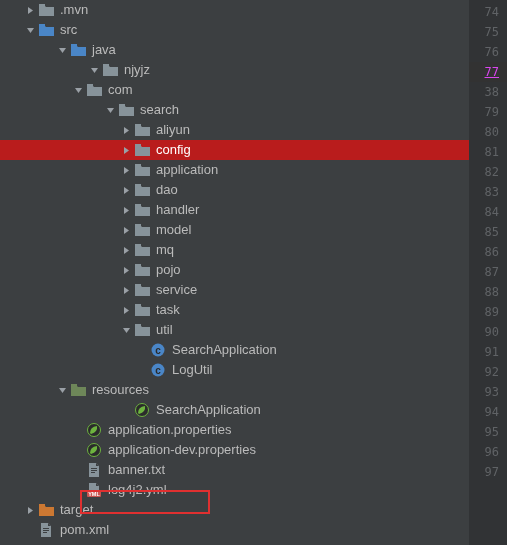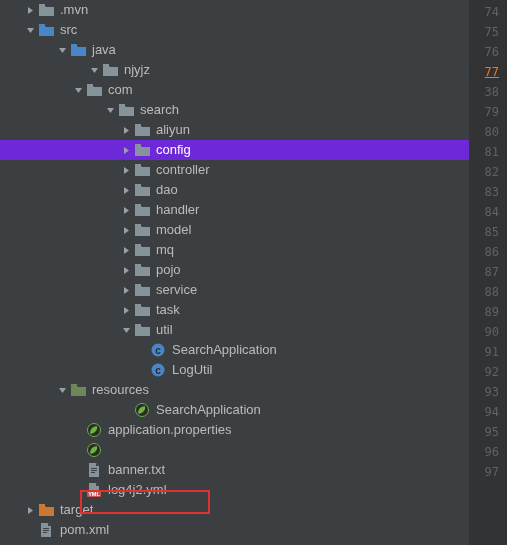--- a/index.html
+++ b/index.html
@@ -27,31 +27,31 @@
     height: 20px;
     line-height: 20px;
     text-align: right;
     padding-right: 8px;
     color: #606366;
     font-size: 12px;
     font-family: Consolas, monospace;
   }
   .gutter-num.current {
     background: #323232;
-    color: #f97316;
+    color: #d946ef;
     text-decoration: underline;
   }
   .row {
     height: 20px;
     display: flex;
     align-items: center;
     white-space: nowrap;
   }
   .row.selected {
-    background: #6d28d9;
+    background: #b91c1c;
     color: #ffffff;
   }
   .highlight-box {
     position: absolute;
     border: 2px solid #e03030;
     pointer-events: none;
   }
   .indent { display: inline-block; }
   .arrow {
     width: 12px;
@@ -213,21 +213,21 @@
         <svg width="9" height="9" viewBox="0 0 9 9">
           <path fill="#9aa0a6" d="M2 1 L7 4.5 L2 8 Z"></path>
         </svg>
       </span>
       <span class="icon">
         <svg width="15" height="12" viewBox="0 0 15 12">
           <path class="folder-gray" d="M0 1 L5 1 L7 3 L15 3 L15 12 L0 12 Z"></path>
           <rect class="folder-gray" x="0" y="0" width="6" height="3"></rect>
         </svg>
       </span>
-      <span class="label">controller</span>
+      <span class="label">application</span>
     </div>
     <div class="row">
       <span class="indent" style="width: 120px;"></span>
       <span class="arrow">
         <svg width="9" height="9" viewBox="0 0 9 9">
           <path fill="#9aa0a6" d="M2 1 L7 4.5 L2 8 Z"></path>
         </svg>
       </span>
       <span class="icon">
         <svg width="15" height="12" viewBox="0 0 15 12">
@@ -403,20 +403,21 @@
     </div>
     <div class="row">
       <span class="indent" style="width: 72px;"></span>
       <span class="no-arrow"></span>
       <span class="icon">
         <svg width="14" height="14" viewBox="0 0 14 14">
           <circle cx="7" cy="7" r="6.5" fill="#2b2b2b" stroke="#6db33f"></circle>
           <path class="spring-leaf" d="M3 10 Q3 4 10 3 Q11 9 4 11 Z"></path>
         </svg>
       </span>
+      <span class="label">application-dev.properties</span>
     </div>
     <div class="row">
       <span class="indent" style="width: 72px;"></span>
       <span class="no-arrow"></span>
       <span class="icon">
         <svg width="12" height="14" viewBox="0 0 12 14">
           <path class="file-txt" d="M1 0 L8 0 L11 3 L11 14 L1 14 Z"></path>
           <path fill="#3c3f41" d="M8 0 L8 3 L11 3 Z"></path>
           <rect x="3" y="5" width="6" height="1" fill="#3c3f41"></rect>
           <rect x="3" y="7" width="6" height="1" fill="#3c3f41"></rect>

